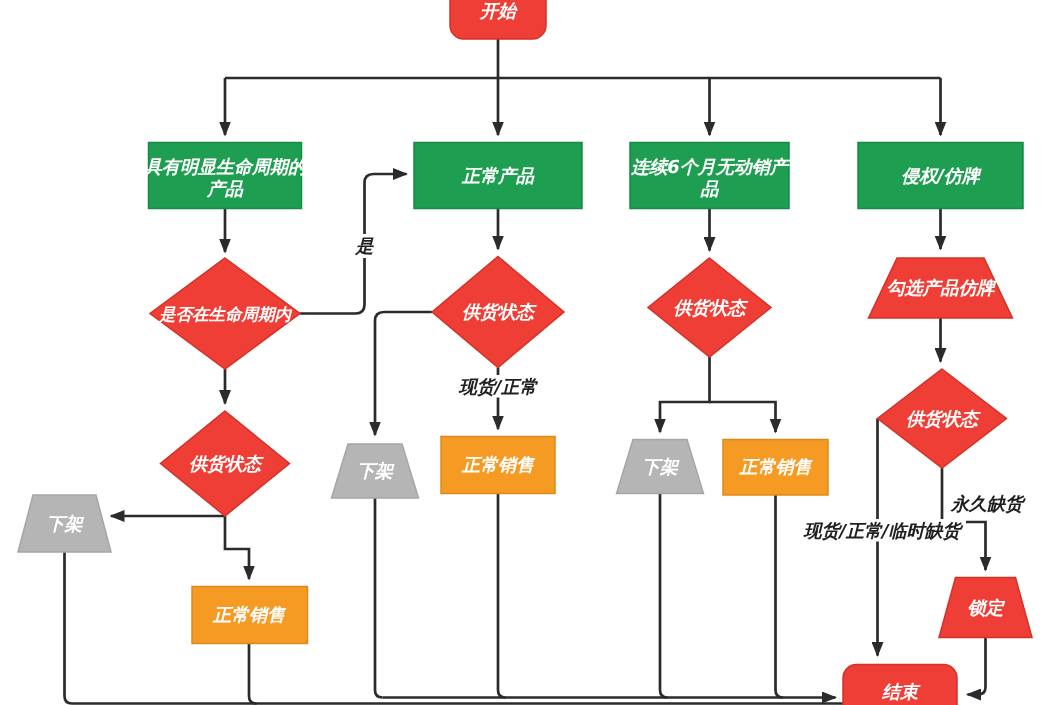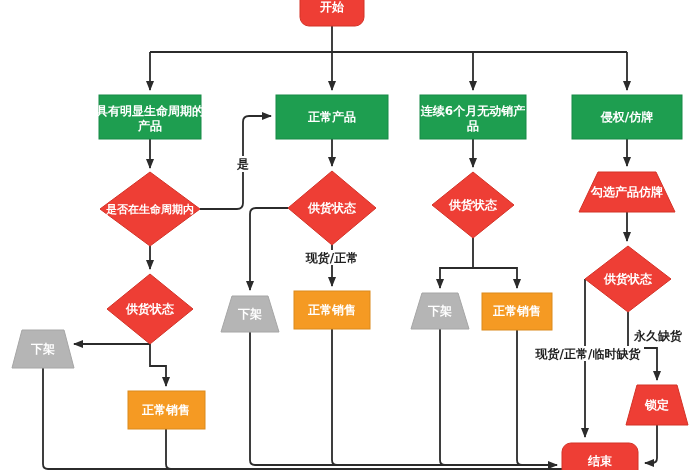--- a/index.html
+++ b/index.html
@@ -3,20 +3,21 @@
 <meta charset="utf-8">
 <style>
   html, body { margin: 0; padding: 0; background: #ffffff; }
   .stage {
     position: relative;
     width: 700px;
     height: 470px;
     overflow: hidden;
     background: #ffffff;
     font-family: "DejaVu Sans", sans-serif;
+    font-style: italic;
   }
   svg { display: block; }
   .edge { fill: none; stroke-width: 1.8; }
   .node-green  { stroke: #178a46; stroke-width: 1; }
   .node-red    { stroke: #d33227; stroke-width: 1; }
   .node-orange { stroke: #db8a1c; stroke-width: 1; }
   .node-gray   { stroke: #a6a6a6; stroke-width: 1; }
   .node-text {
     fill: #ffffff;
     font-weight: bold;

